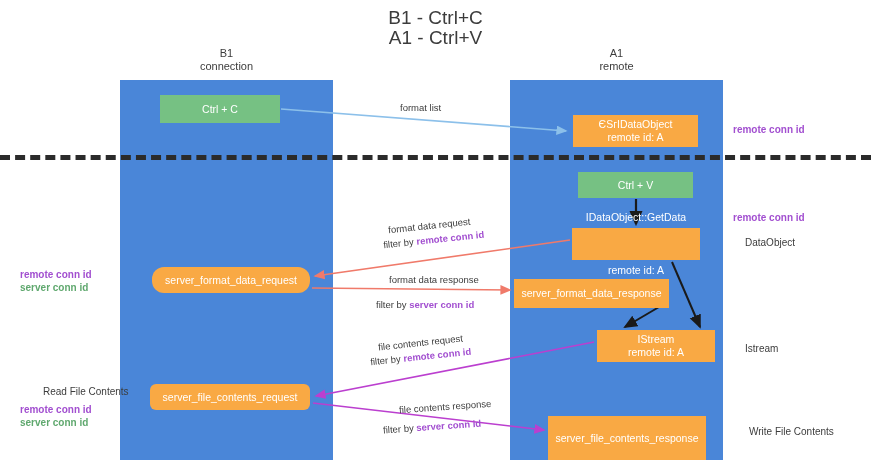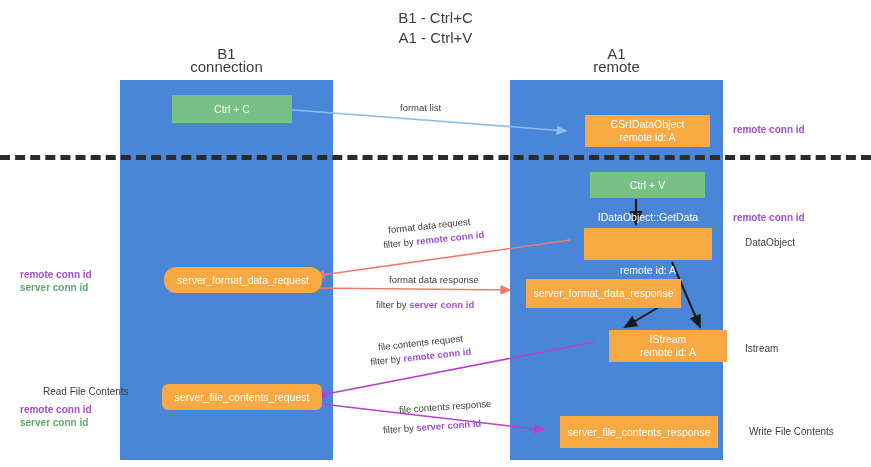--- a/index.html
+++ b/index.html
@@ -22,64 +22,63 @@
   .lane {
     position: absolute;
     background: #4a86d8;
   }
   #lane-b1 { left: 120px; top: 80px; width: 213px; height: 380px; }
   #lane-a1 { left: 510px; top: 80px; width: 213px; height: 380px; }
 
   .lane-header {
     position: absolute;
     text-align: center;
-    font-size: 15px;
+    font-size: 11px;
     color: #3c3c3c;
     line-height: 13px;
   }
   #hdr-b1 { left: 120px; top: 47px; width: 213px; }
   #hdr-a1 { left: 510px; top: 47px; width: 213px; }
 
   #diagram-title {
     position: absolute;
     left: 0; top: 8px;
     width: 871px;
     text-align: center;
-    font-size: 15px;
+    font-size: 19px;
     color: #3c3c3c;
     line-height: 20px;
   }
   #diagram-title .t-line { display: block; }
 
   .node {
     position: absolute;
     display: flex;
     flex-direction: column;
     align-items: center;
     justify-content: center;
     text-align: center;
     color: #ffffff;
     font-size: 10.5px;
     line-height: 13px;
     box-sizing: border-box;
-    margin-left: 12px;
   }
   .node.orange { background: #f9a944; }
   .node.green  { background: #76c183; }
   .node .l2 { display: block; }
 
   #node-ctrl-c   { left: 160px; top: 95px;  width: 120px; height: 28px; }
   #node-idataobject { left: 573px; top: 115px; width: 125px; height: 32px; }
   #node-ctrl-v   { left: 578px; top: 172px; width: 115px; height: 26px; }
   #node-getdata  { left: 572px; top: 228px; width: 128px; height: 32px; gap: 40px; }
   #node-fmt-req  { left: 152px; top: 267px; width: 158px; height: 26px; border-radius: 12px; }
   #node-fmt-resp { left: 514px; top: 279px; width: 155px; height: 29px; }
   #node-istream  { left: 597px; top: 330px; width: 118px; height: 32px; }
   #node-file-req { left: 150px; top: 384px; width: 160px; height: 26px; border-radius: 6px; }
-  #node-file-resp{ left: 548px; top: 416px; width: 158px; height: 32px; }
+  #node-file-resp{ left: 548px; top: 416px; width: 158px; height: 44px; }
 
   .side-label {
     position: absolute;
     font-size: 10px;
     line-height: 13px;
     white-space: nowrap;
   }
   .c-purple { color: #a24fd0; font-weight: bold; }
   .c-green  { color: #5fa86e; font-weight: bold; }
   .c-dark   { color: #3c3c3c; padding-left: 16px; }

